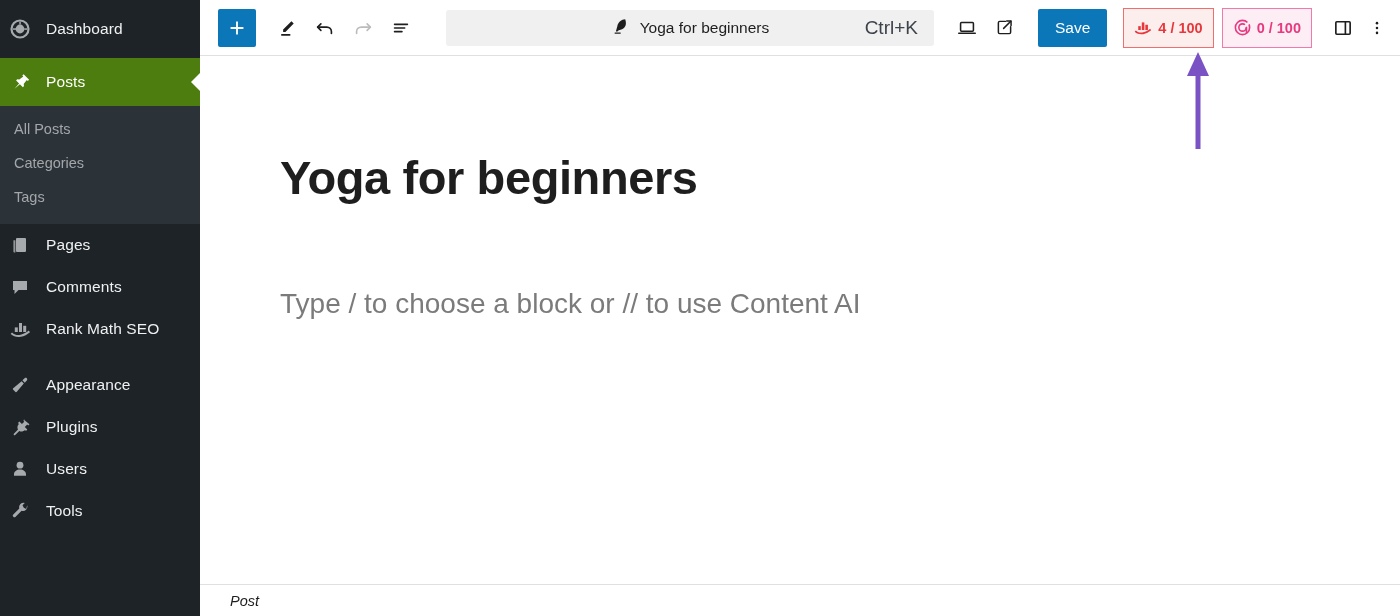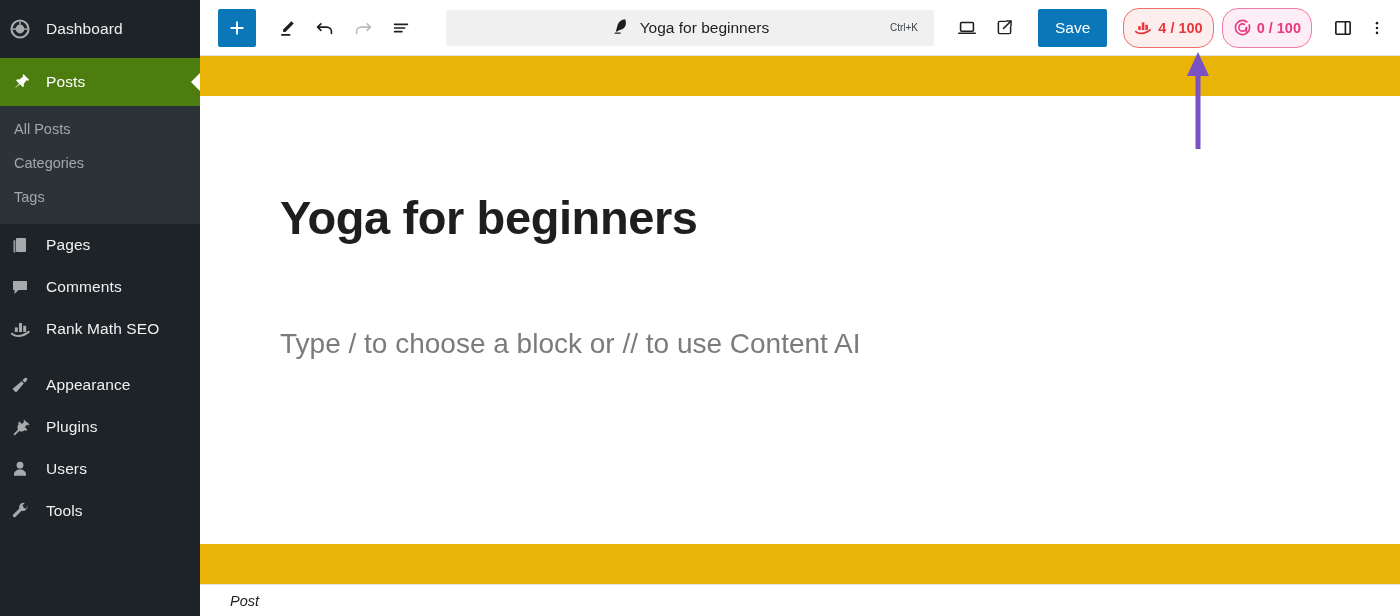--- a/index.html
+++ b/index.html
@@ -65,24 +65,23 @@
     cursor: pointer;
   }
   .sub-item.active { color: #fff; font-weight: bold; }
 
   .nav-spacer { height: 14px; }
 
   
   .main {
     flex: 1 1 auto;
     height: 616px;
-    background: #eab308;
+    background: #c2410c;
     display: flex; flex-direction: column;
     position: relative;
-    gap: 40px;
   }
 
   
   .toolbar {
     height: 56px; flex: 0 0 56px;
     display: flex; align-items: center;
     background: #fff;
     border-bottom: 1px solid #e0e0e0;
     padding: 0 10px 0 18px;
     position: relative;
@@ -114,21 +113,21 @@
     display: flex; align-items: center;
     justify-content: center;
     position: relative;
     cursor: pointer;
     max-width: 548px;
   }
   .cmd-inner { display: flex; align-items: center; gap: 9px; }
   .cmd-title { font-size: 15.5px; color: #1e1e1e; }
   .cmd-shortcut {
     position: absolute; right: 16px;
-    font-size: 10px; color: #3c434a;
+    font-size: 19px; color: #3c434a;
   }
 
   .tb-right { display: flex; align-items: center; gap: 0; margin-left: auto; }
 
   .save-btn {
     background: #0b76b8;
     color: #fff;
     border: 0;
     height: 38px;
     padding: 0 17px;
@@ -136,21 +135,21 @@
     border-radius: 2px;
     cursor: pointer;
     font-family: "Liberation Sans", sans-serif;
     margin: 0 8px 0 14px;
   }
 
   .score-badge {
     display: flex; align-items: center; gap: 5px;
     height: 40px;
     padding: 0 10px;
-    border-radius: 16px;
+    border-radius: 0;
     font-size: 14.5px;
     cursor: pointer;
     margin-left: 8px;
     white-space: nowrap;
   }
   .score-badge.seo {
     background: #fdeeee;
     border: 1.5px solid #ef6f6f;
     color: #e8373c;
     font-weight: bold;

